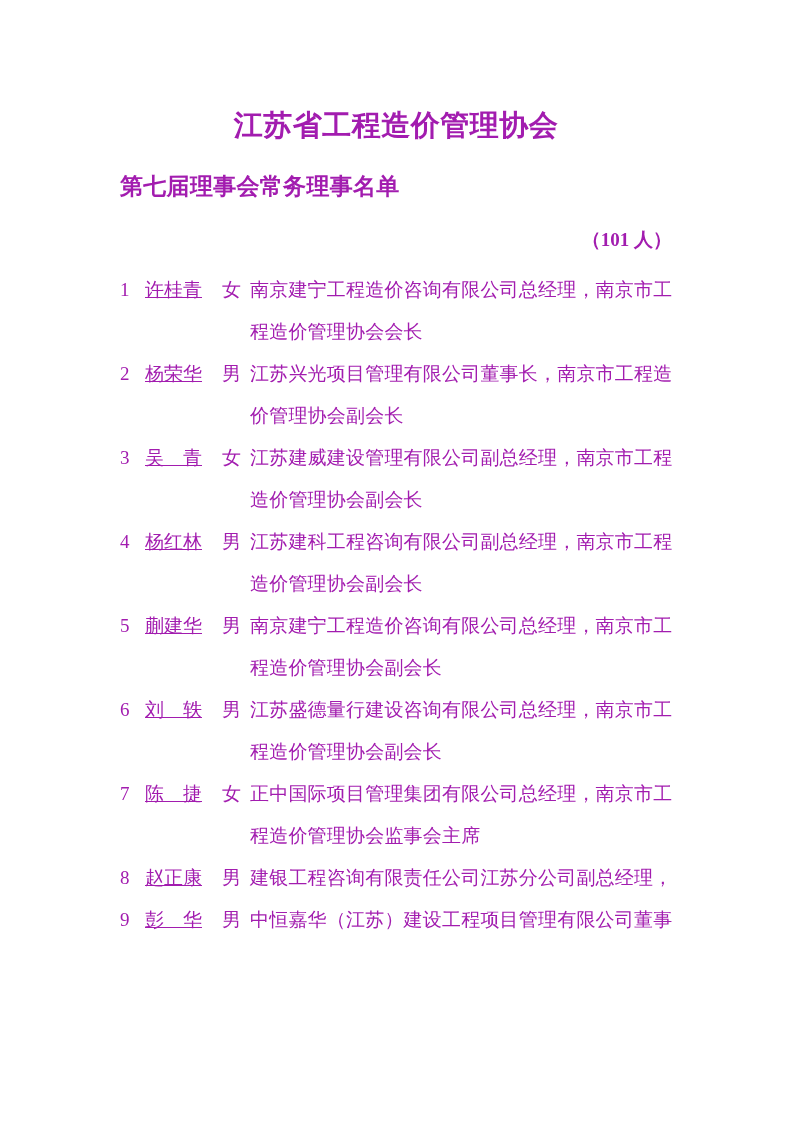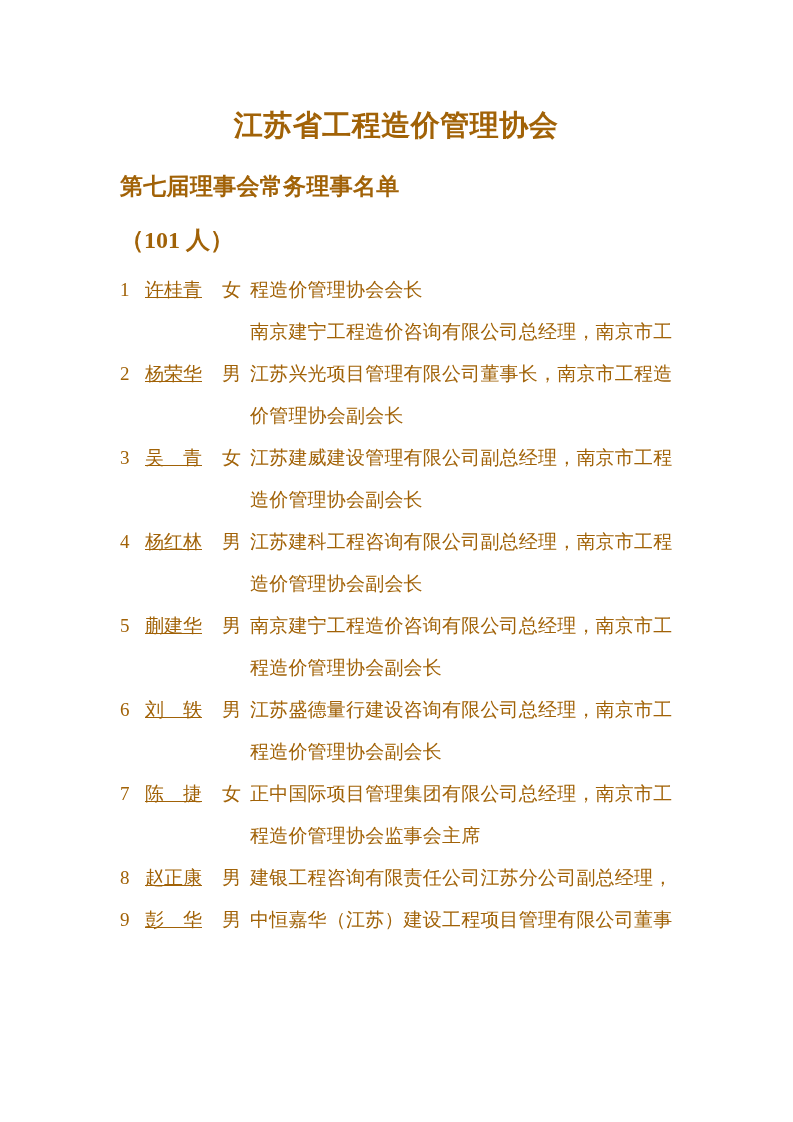--- a/index.html
+++ b/index.html
@@ -7,21 +7,21 @@
     padding: 0;
     background: #ffffff;
   }
   .page {
     position: relative;
     width: 793px;
     height: 991px;
     box-sizing: border-box;
     padding: 0 121px 0 120px;
     background: #ffffff;
-    color: #a16207;
+    color: #a21caf;
     font-family: "Liberation Serif", "DejaVu Serif", serif;
     overflow: hidden;
   }
   .doc-title-1 {
     margin: 96px 0 0 0;
     text-align: center;
     font-size: 29px;
     line-height: 58px;
     font-weight: bold;
     letter-spacing: 0.5px;
@@ -31,22 +31,22 @@
     margin: 4px 0 0 0;
     text-align: left;
     font-size: 23px;
     line-height: 58px;
     font-weight: bold;
     letter-spacing: 0.3px;
     white-space: nowrap;
   }
   .doc-subtitle {
     margin: 0;
-    text-align: left;
-    font-size: 24px;
+    text-align: right;
+    font-size: 19px;
     line-height: 48px;
     font-weight: bold;
     white-space: nowrap;
   }
   .section-header {
     margin-top: 11px;
     font-size: 19px;
     line-height: 42px;
     font-weight: bold;
     white-space: nowrap;
@@ -92,22 +92,22 @@
   <h1 class="doc-title-2">第七届理事会常务理事名单</h1>
   <p class="doc-subtitle">（101 人）</p>
 
 
   <div class="member-list">
       <div class="member-row">
         <span class="m-no">1</span>
         <span class="m-name">许桂青</span>
         <span class="m-gender">女</span>
         <span class="m-desc">
+          <span class="desc-line">南京建宁工程造价咨询有限公司总经理，南京市工</span>
           <span class="desc-line">程造价管理协会会长</span>
-          <span class="desc-line">南京建宁工程造价咨询有限公司总经理，南京市工</span>
         </span>
       </div>
       <div class="member-row">
         <span class="m-no">2</span>
         <span class="m-name">杨荣华</span>
         <span class="m-gender">男</span>
         <span class="m-desc">
           <span class="desc-line">江苏兴光项目管理有限公司董事长，南京市工程造</span>
           <span class="desc-line">价管理协会副会长</span>
         </span>

